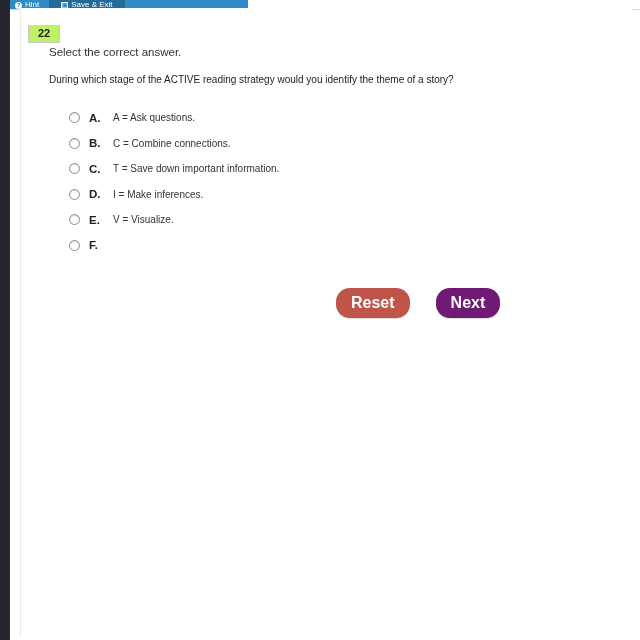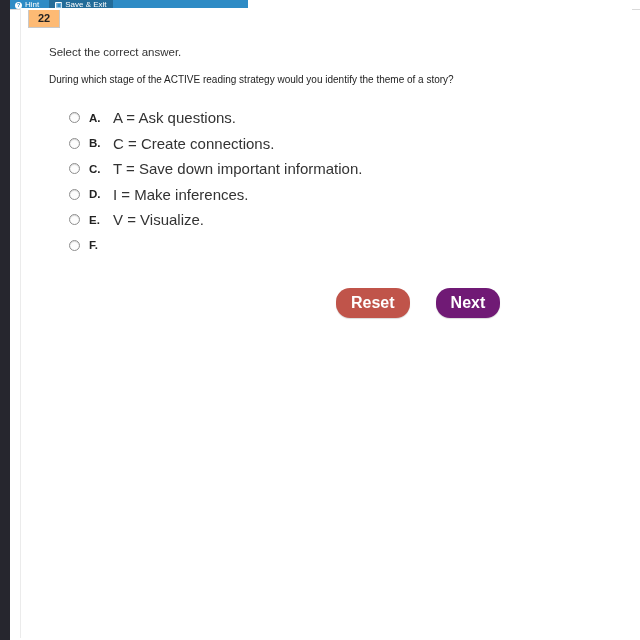--- a/index.html
+++ b/index.html
@@ -16,36 +16,36 @@
   }
   
   .topbar{
     position:absolute;left:10px;top:0;width:238px;height:9px;
     background:#2e8bc5;color:#ffffff;
     display:flex;align-items:center;gap:10px;
     font-size:8px;line-height:9px;
     padding:0 5px;box-sizing:border-box;overflow:hidden;white-space:nowrap;
   }
   .topbar .tb-group{display:flex;align-items:flex-end;gap:3px;height:100%;cursor:pointer;}
-  .topbar .tb-group.dark{background:rgba(0,0,0,0.22);padding:0 6px;}
+  .topbar .tb-group.dark{background:rgba(0,0,0,0.22);padding:0 12px;}
   .tb-icon{
     display:inline-block;width:7px;height:7px;border-radius:50%;
     background:#ffffff;color:#2e8bc5;font-size:6px;line-height:7px;
     text-align:center;font-weight:bold;
   }
   .tb-icon.square{border-radius:1px;}
   
   .header-line{
     position:absolute;left:10px;top:9px;width:630px;height:0;
     border-top:1px solid #d9d9d9;
   }
   
   .qnum-tab{
-    position:absolute;left:28px;top:10px;
-    background:#fdba74;border:1px solid #c9c9c9;border-top:none;
+    position:absolute;left:28px;top:25px;
+    background:#bef264;border:1px solid #c9c9c9;border-top:none;
     padding:2px 9px 3px 9px;
     font-size:11px;font-weight:bold;color:#222222;
     cursor:pointer;z-index:3;
   }
   
   .panel{
     position:absolute;left:20px;top:8px;width:612px;height:630px;
     background:#ffffff;border-left:1px solid #ebebeb;
     box-sizing:border-box;
     padding:38px 28px 0 28px;
@@ -64,21 +64,21 @@
     width:9px;height:9px;border-radius:50%;
     border:1px solid #8f8f8f;background:#fdfdfd;
     box-shadow:inset 0 1px 1px rgba(0,0,0,0.15);
     flex:0 0 auto;
   }
   .opt-letter{
     font-size:11.5px;font-weight:bold;color:#222222;
     width:24px;margin-left:9px;flex:0 0 auto;
   }
   .opt-text{
-    font-size:15px;color:#333333;
+    font-size:10px;color:#333333;
   }
   
   .btn-row{
     display:flex;gap:26px;margin-top:30px;margin-left:287px;
   }
   .btn{
     display:inline-block;border:none;border-radius:14px;
     padding:6px 15px;font-size:16px;font-weight:bold;color:#ffffff;
     font-family:"Liberation Sans", sans-serif;cursor:pointer;
     box-shadow:0 1px 1px rgba(0,0,0,0.15);
@@ -113,21 +113,21 @@
   <div class="options">
   <div class="option-row">
     <span class="radio"></span>
     <span class="opt-letter">A.</span>
     <span class="opt-text">A = Ask questions.</span>
   </div>
 
   <div class="option-row">
     <span class="radio"></span>
     <span class="opt-letter">B.</span>
-    <span class="opt-text">C = Create connections.</span>
+    <span class="opt-text">C = Combine connections.</span>
   </div>
 
   <div class="option-row">
     <span class="radio"></span>
     <span class="opt-letter">C.</span>
     <span class="opt-text">T = Save down important information.</span>
   </div>
 
   <div class="option-row">
     <span class="radio"></span>

